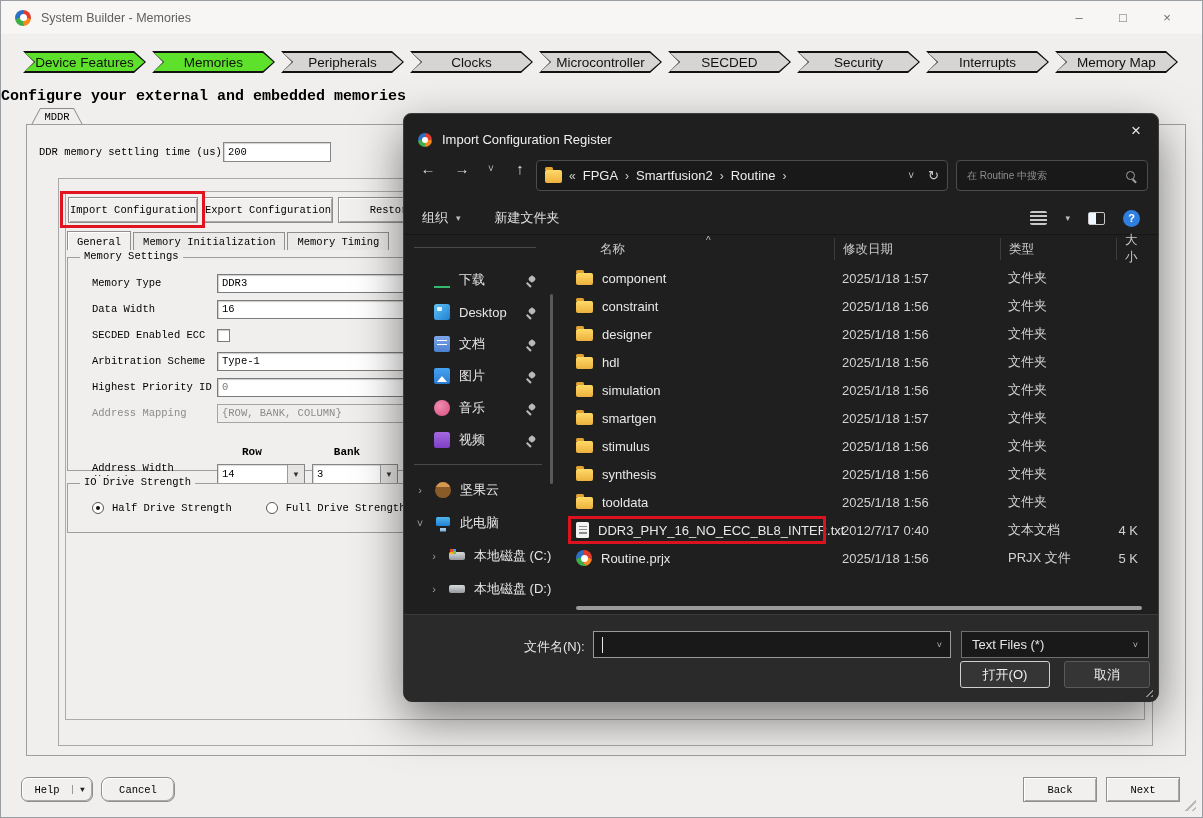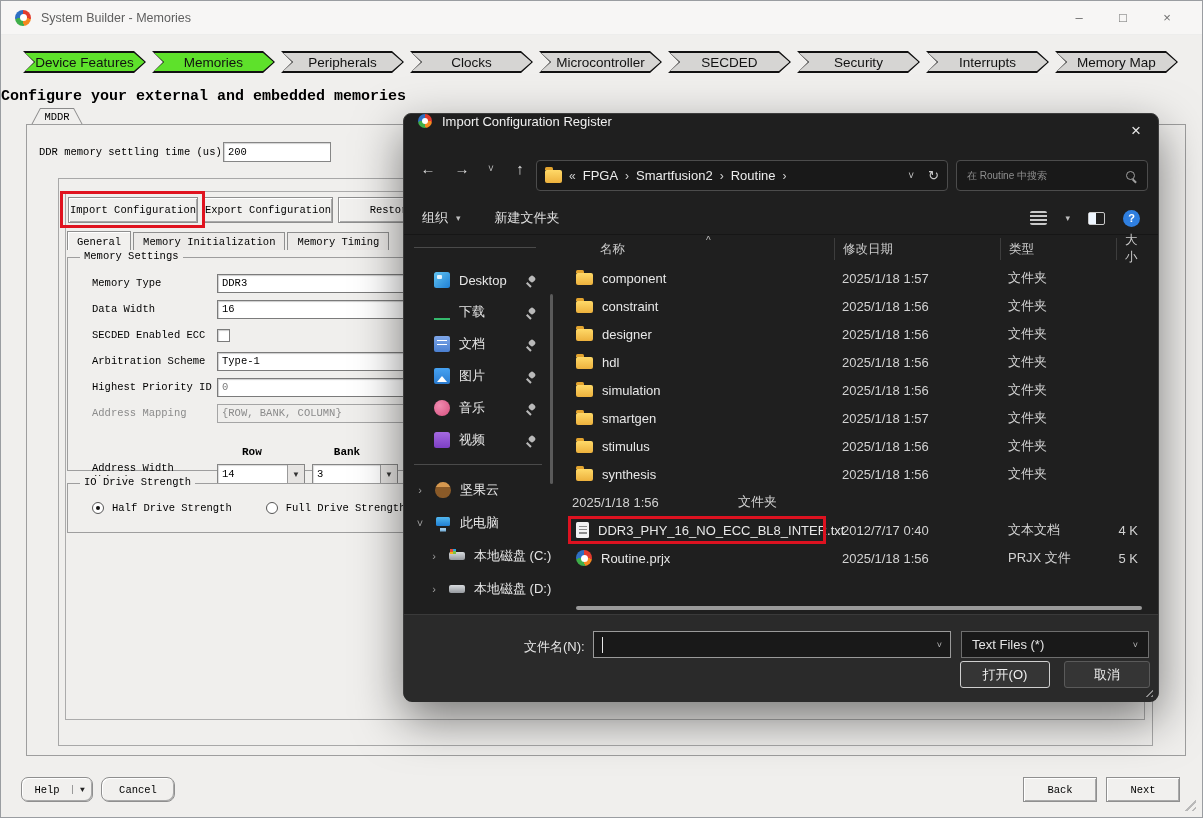--- a/index.html
+++ b/index.html
@@ -86,21 +86,21 @@
   .btn-help .h-main { flex:1; display:flex; align-items:center; justify-content:center; }
   .btn-help .h-arrow { width:20px; border-left:1px solid #9a9a9a; display:flex; align-items:center; justify-content:center; font-size:8px; color:#222; }
   .btn-cancel-main { left:100px; width:74px;border-radius:8px; }
   .btn-back { left:1022px; width:74px; }
   .btn-next { left:1105px; width:74px; }
   .grip { position:absolute; right:6px; bottom:6px; width:14px; height:14px;
     background:repeating-linear-gradient(135deg, transparent 0 3px, #b9b9b9 3px 4.5px); clip-path:polygon(100% 0, 100% 100%, 0 100%); }
 
   
   .dialog { position:absolute; left:402px; top:112px; width:756px; height:588px; background:#1f1f1f; border:1px solid #3c3c3c; border-radius:8px; box-shadow:0 18px 48px rgba(0,0,0,.5); z-index:10; color:#e4e4e4; font-size:13px; }
-  .dlg-titlebar { position:absolute; left:0; top:0; width:100%; height:33px; display:flex; align-items:flex-start; padding-left:14px; }
+  .dlg-titlebar { position:absolute; left:0; top:0; width:100%; height:33px; display:flex; align-items:flex-end; padding-left:14px; }
   .dlg-titlebar .t { margin-left:10px; font-size:13px; color:#f0f0f0; }
   .dlg-close { position:absolute; right:0; top:0; width:44px; height:33px; display:flex; align-items:center; justify-content:center; font-size:17px; color:#e8e8e8; border-top-right-radius:8px; }
 
   .dlg-nav { position:absolute; left:12px; top:46px; display:flex; align-items:center; gap:10px; color:#dcdcdc; font-size:15px; }
   .dlg-nav .nb { width:24px; text-align:center; cursor:default; }
   .dlg-nav .small { font-size:10px; color:#bdbdbd; width:14px; }
 
   .addrbar { position:absolute; left:132px; top:46px; width:412px; height:31px; background:#191919; border:1px solid #4c4c4c; border-radius:4px; display:flex; align-items:center; padding:0 8px; gap:7px; }
   .addrbar .sep { color:#cfcfcf; font-size:12px; }
   .addrbar .crumb { color:#ececec; }
@@ -415,28 +415,28 @@
         <span class="sort">^</span>
       </span>
       <span class="c c-date">修改日期</span>
       <span class="c c-type">类型</span>
       <span class="c c-size">大小</span>
     </div>
 
     <div class="sidebar">
 
         <div class="sb-item">
+          <span class="sbi downloads-icon"></span>
+          <span>下载</span>
+          <span class="pin pin-icon"></span>
+        </div>
+
+        <div class="sb-item">
           <span class="sbi desktop-icon"></span>
           <span>Desktop</span>
-          <span class="pin pin-icon"></span>
-        </div>
-
-        <div class="sb-item">
-          <span class="sbi downloads-icon"></span>
-          <span>下载</span>
           <span class="pin pin-icon"></span>
         </div>
 
         <div class="sb-item">
           <span class="sbi documents-icon"></span>
           <span>文档</span>
           <span class="pin pin-icon"></span>
         </div>
 
         <div class="sb-item">
@@ -562,20 +562,24 @@
           <span class="fcell-name">
             <span class="fi folder-icon"></span>
             <span>synthesis</span>
           </span>
           <span class="fcell-date">2025/1/18 1:56</span>
           <span class="fcell-type">文件夹</span>
           <span class="fcell-size"></span>
         </div>
 
         <div class="file-row">
+          <span class="fcell-name">
+            <span class="fi folder-icon"></span>
+            <span>tooldata</span>
+          </span>
           <span class="fcell-date">2025/1/18 1:56</span>
           <span class="fcell-type">文件夹</span>
           <span class="fcell-size"></span>
         </div>
 
         <div class="file-row highlighted">
           <span class="fcell-name">
             <span class="fi text-file-icon"></span>
             <span>DDR3_PHY_16_NO_ECC_BL8_INTER.txt</span>
           </span>

